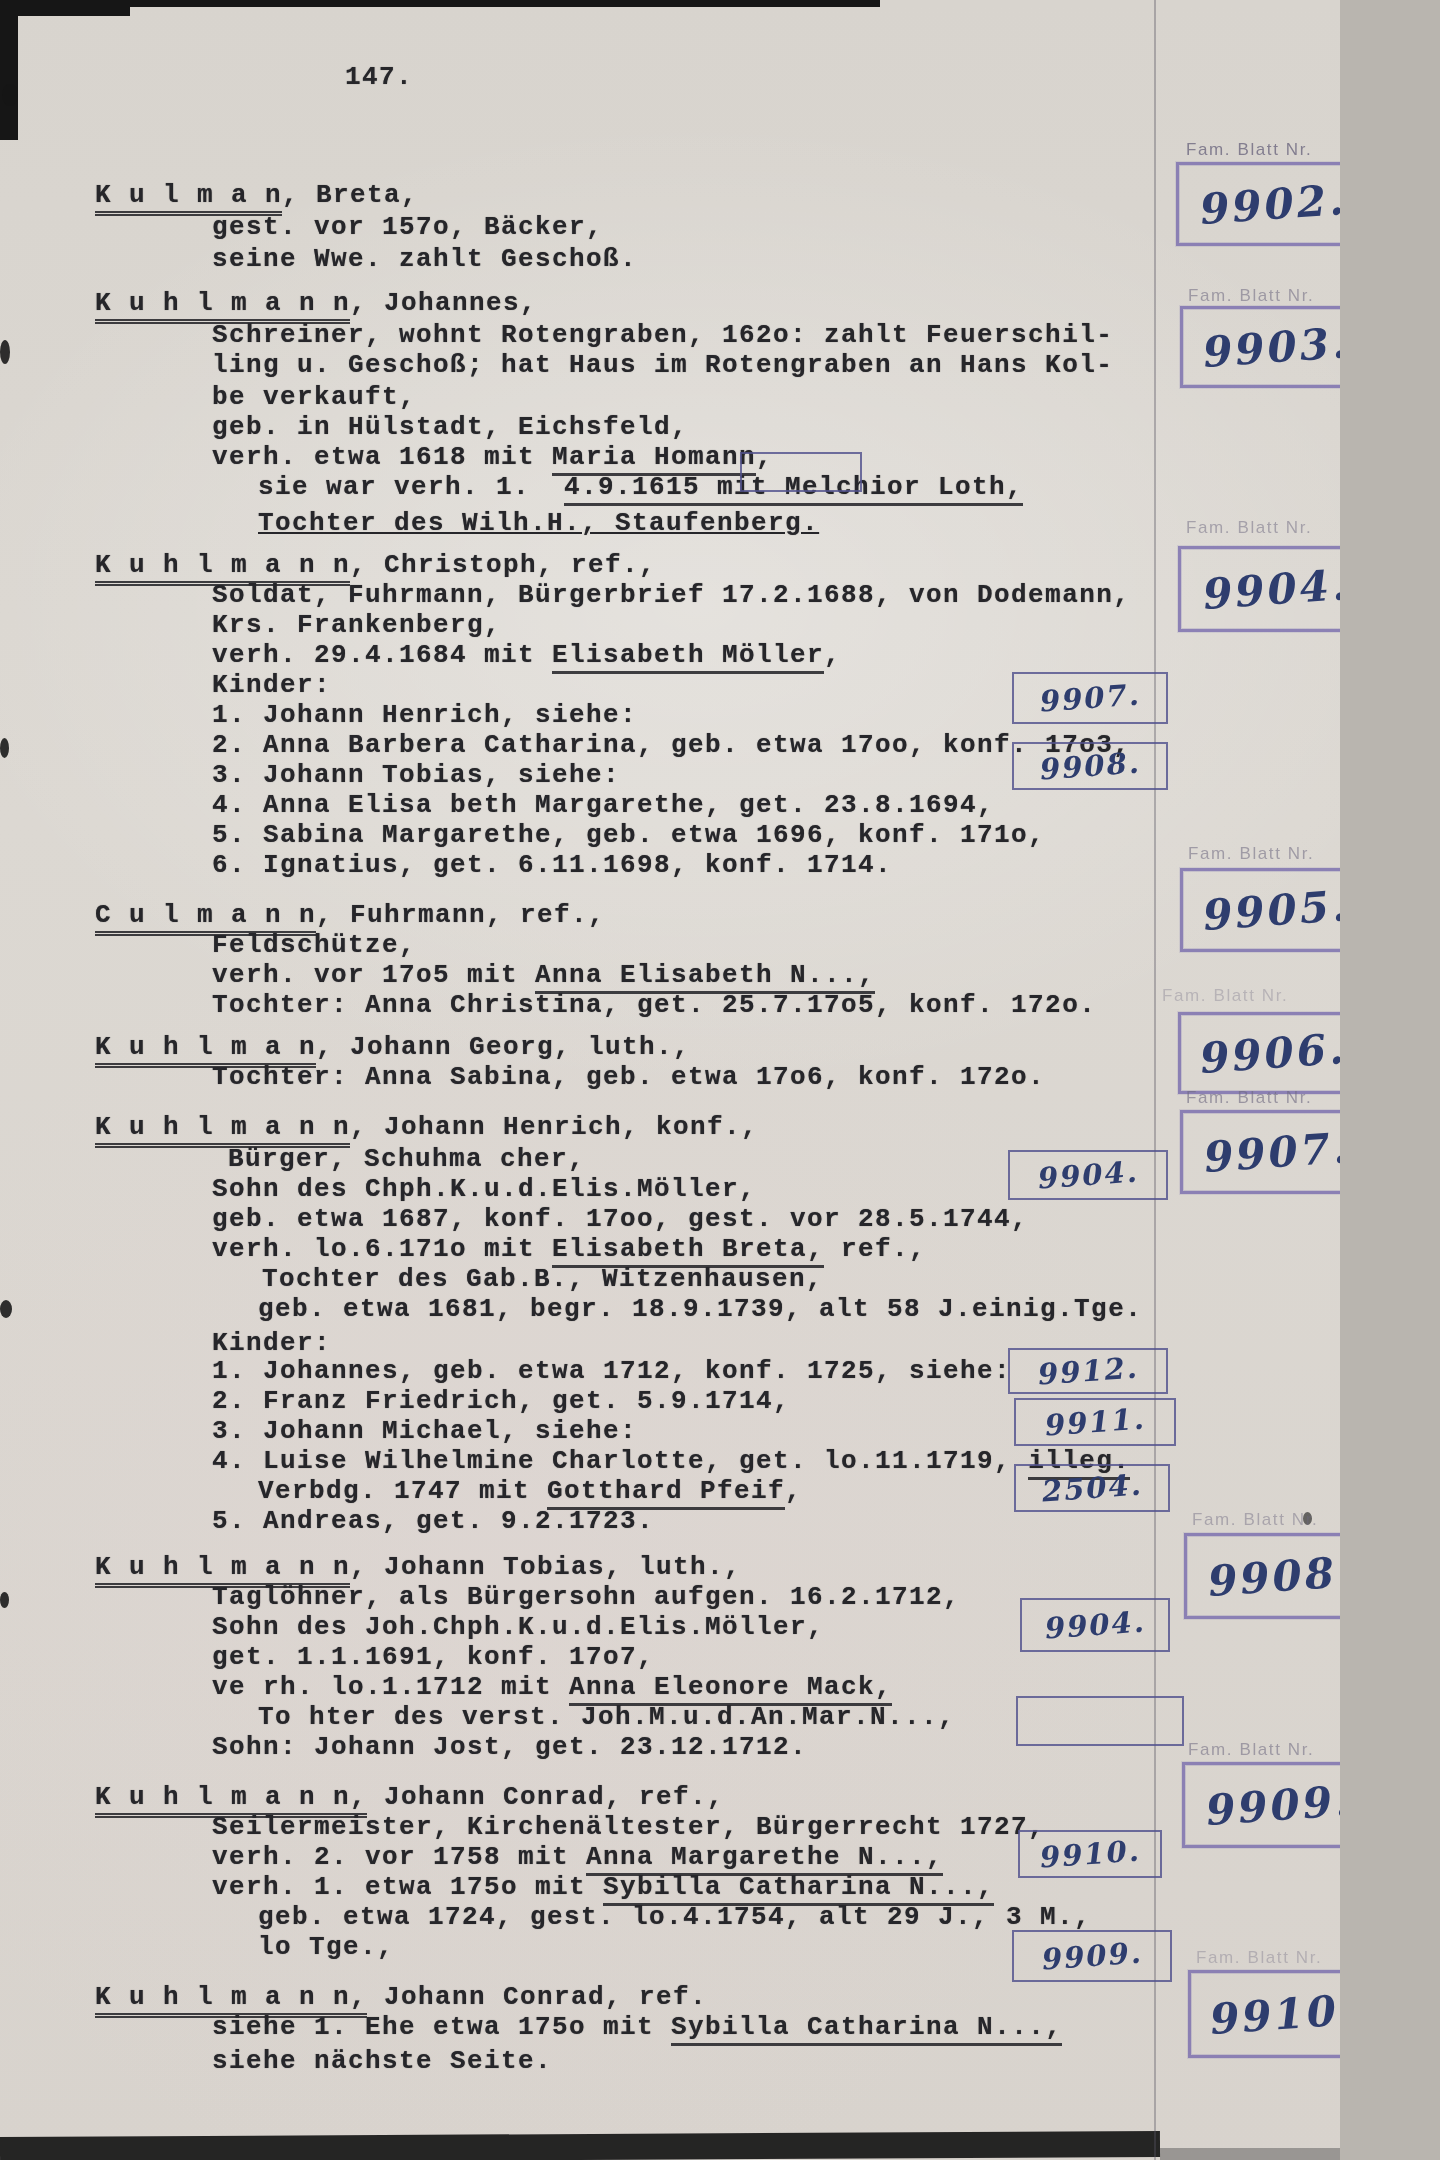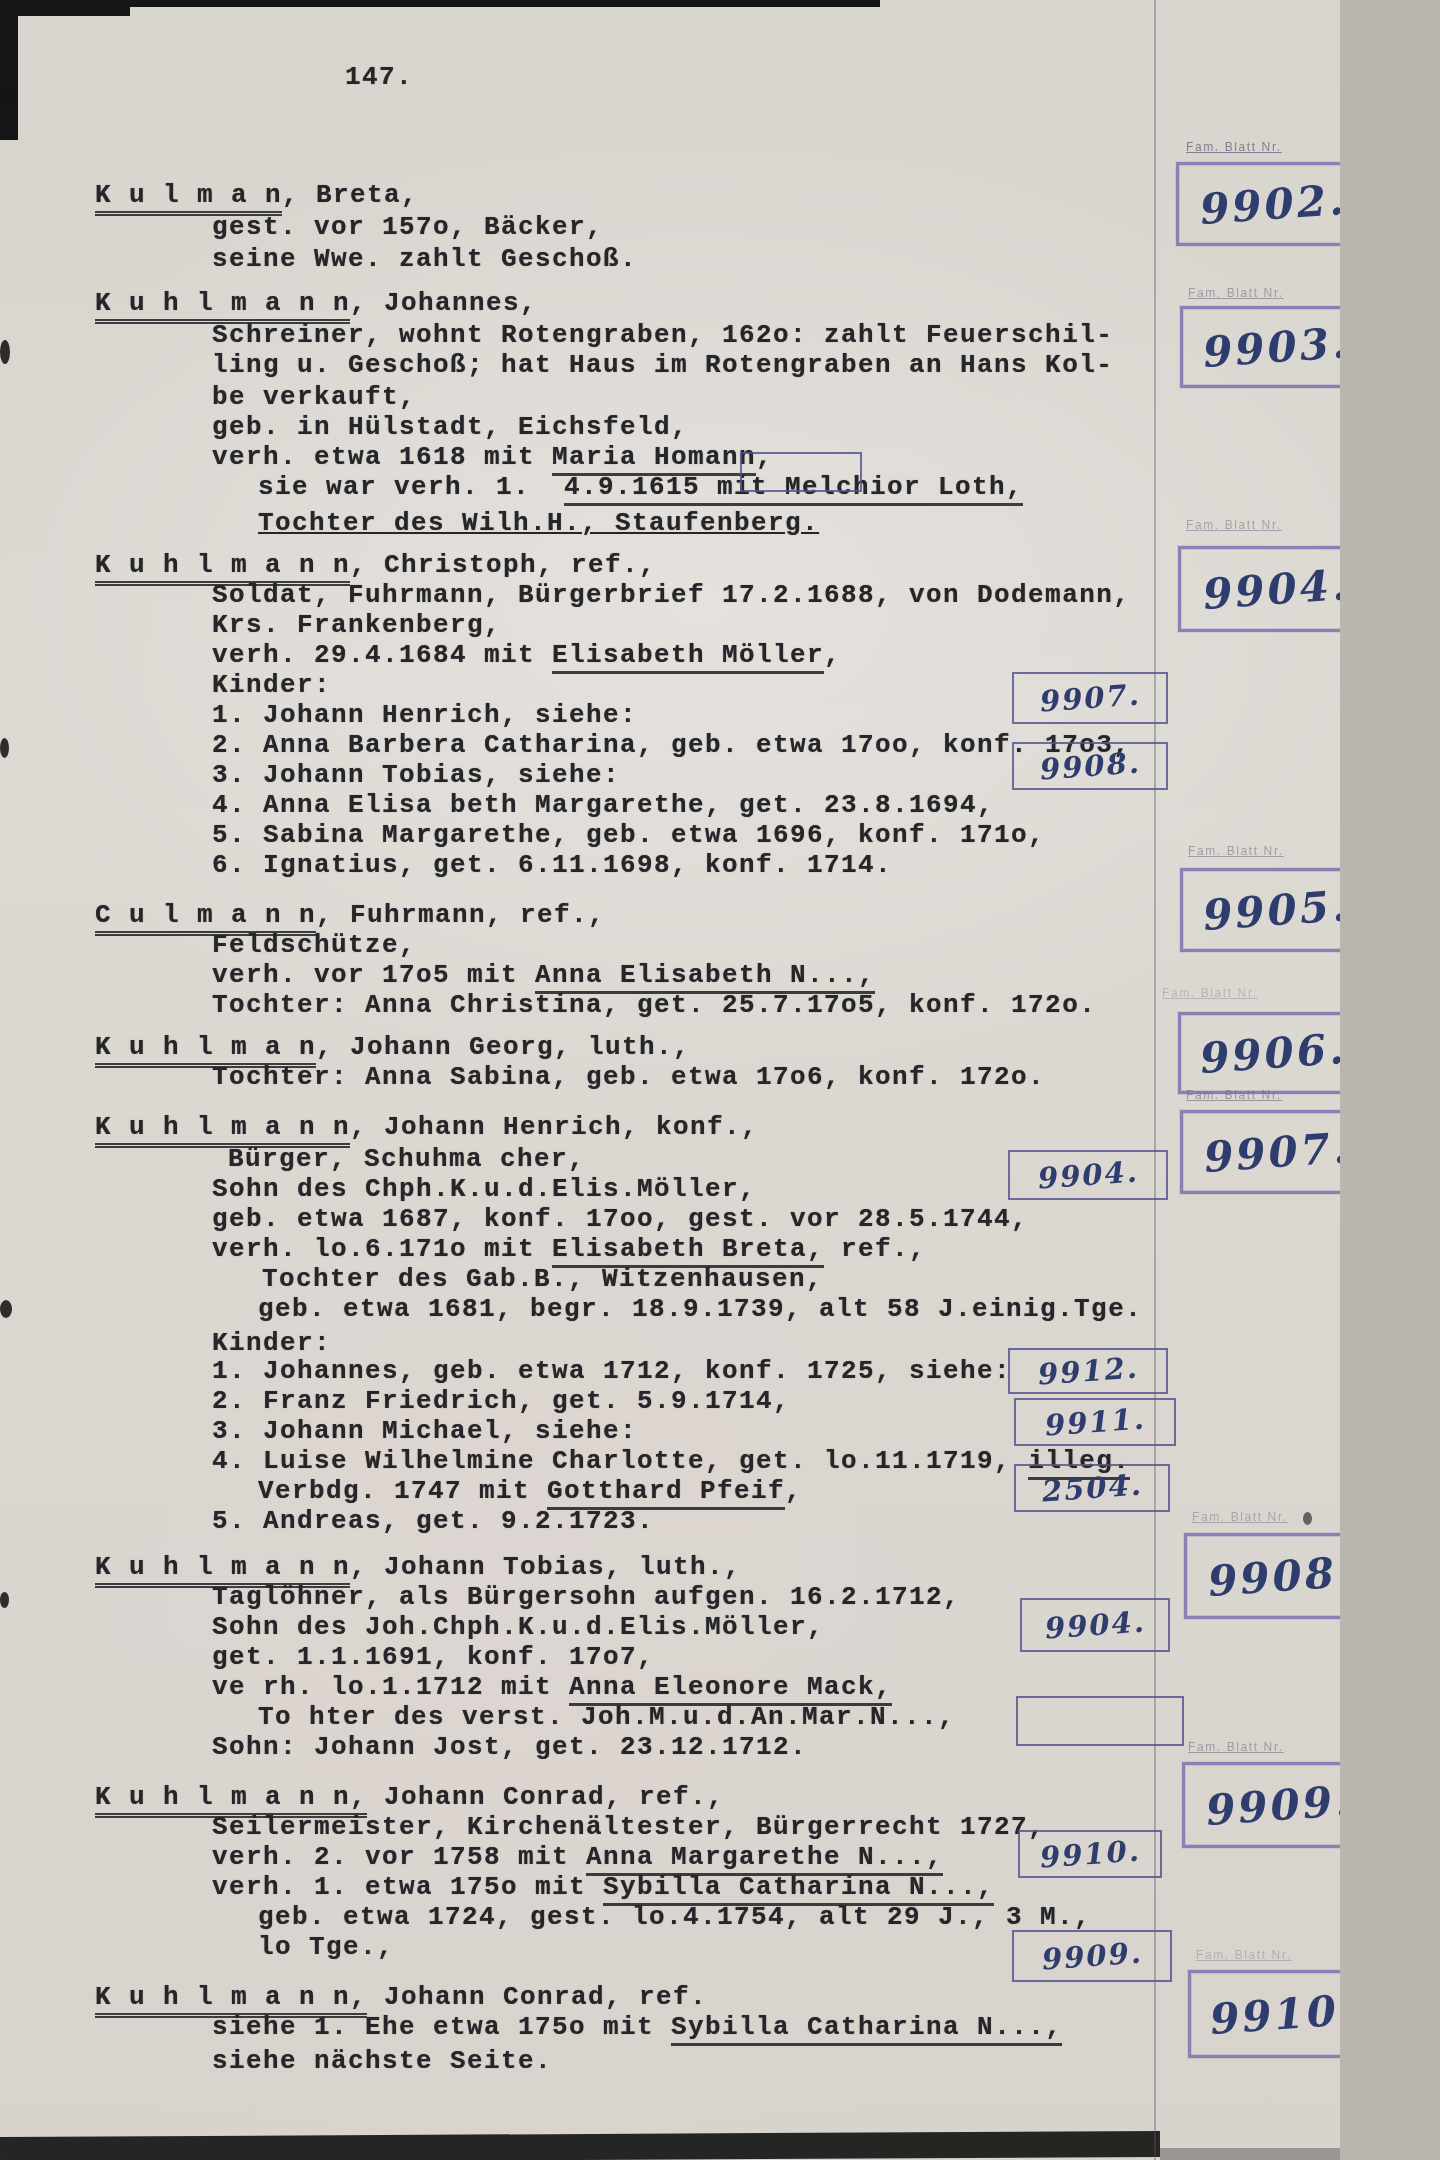--- a/index.html
+++ b/index.html
@@ -13,22 +13,22 @@
     text-align:right;
   }
   .tline{
     position:absolute;white-space:pre;font-weight:700;font-size:26px;
     letter-spacing:1.4px;color:#26262a;
     text-shadow:0 0 1px rgba(38,38,42,0.6);
   }
   .tline .u{border-bottom:3px solid rgba(32,32,36,0.85);padding-bottom:1px;}
   .tline.head .u{border-bottom:5px double rgba(32,32,36,0.85);}
   .stamp-label{
-    position:absolute;font-family:"Liberation Sans",sans-serif;font-size:12px;
-    letter-spacing:1.6px;color:#6e6980;white-space:pre;text-decoration:underline;
+    position:absolute;font-family:"Liberation Sans",sans-serif;font-size:17px;
+    letter-spacing:1.6px;color:#6e6980;white-space:pre;
   }
   .stamp-box{
     position:absolute;border:3px solid rgba(116,104,172,0.78);
     box-shadow:inset 0 0 0 1px rgba(116,104,172,0.22), 0 0 0 1px rgba(116,104,172,0.14);
     display:flex;align-items:center;justify-content:center;
   }
   .refbox{
     position:absolute;border:2px solid rgba(82,82,142,0.82);
     display:flex;align-items:center;justify-content:center;
   }

